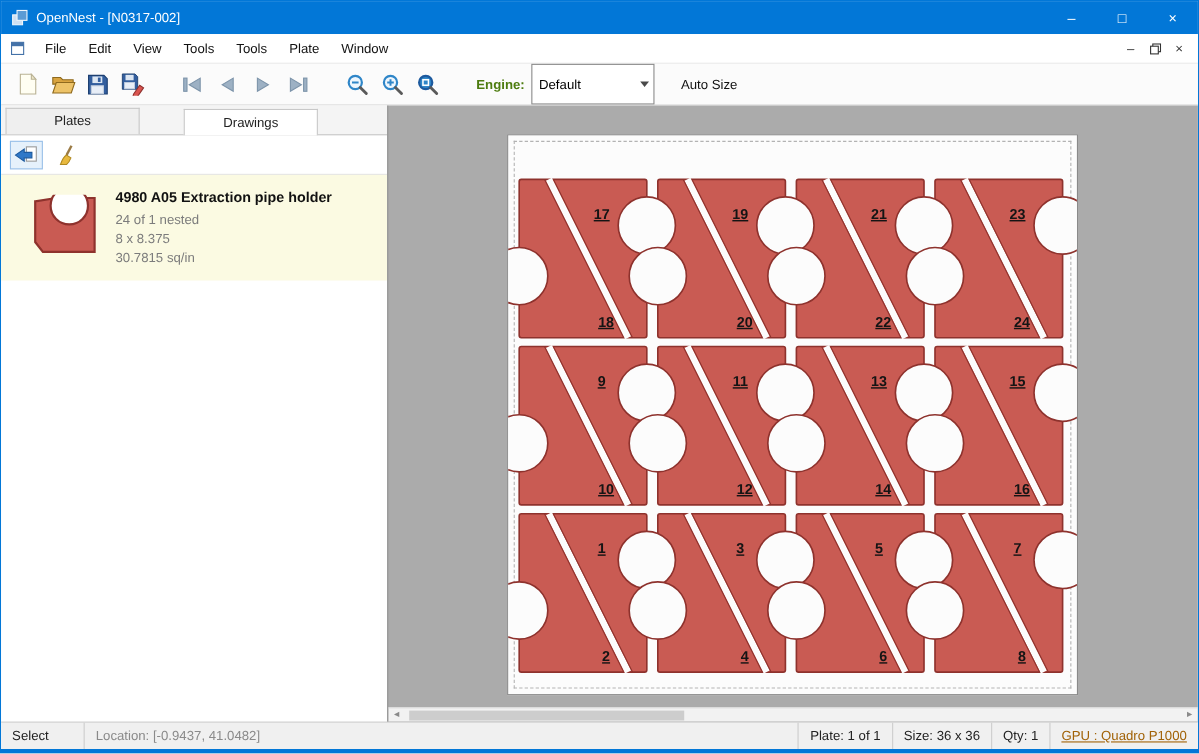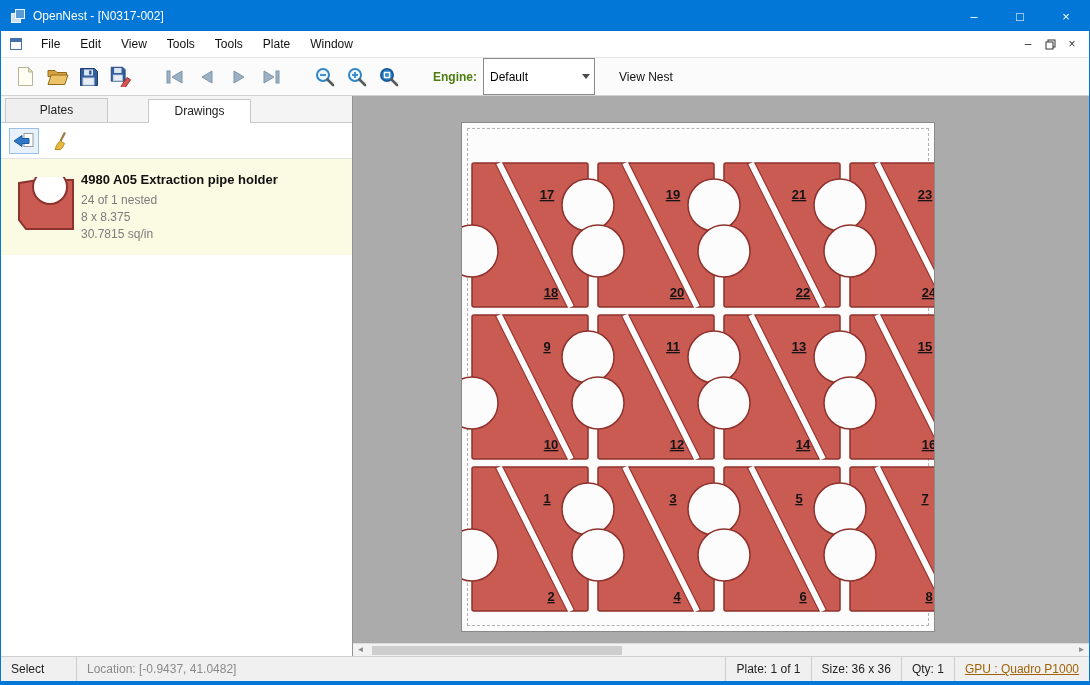--- a/index.html
+++ b/index.html
@@ -30,33 +30,33 @@
   .combo-btn { width:17px; height:100%; display:flex; align-items:center; justify-content:center; }
   .combo-arrow { width:0; height:0; border-left:4px solid transparent; border-right:4px solid transparent; border-top:5px solid #4a4a4a; }
   .autonest { margin-left:16px; padding:5px 8px; color:#111; }
 
   
   .content { flex:1; display:flex; min-height:0; }
 
   
   .sidebar { width:351px; flex:none; background:#fff; display:flex; flex-direction:column; }
   .tabs { display:flex; align-items:flex-end; background:#f4f4f4; border-bottom:1px solid #c8c8c8; padding:4px 0 0 2px; height:27px; flex:none; }
-  .tab { padding:4px 0 5px 0; width:103px; text-align:center; font-size:12px; background:#efefef; border:1px solid #c8c8c8; border-bottom:none; margin-left:2px; color:#222; }
+  .tab { padding:4px 0 5px 0; width:122px; text-align:center; font-size:12px; background:#efefef; border:1px solid #c8c8c8; border-bottom:none; margin-left:2px; color:#222; }
   .tab.active { background:#fff; position:relative; top:1px;margin-left:40px; }
   .panel-toolbar { height:36px; display:flex; align-items:center; gap:8px; padding-left:8px; border-bottom:1px solid #e3e3e3; flex:none; }
   .pt-btn { width:30px; height:26px; display:flex; align-items:center; justify-content:center; border:1px solid transparent; }
   .pt-btn.active { background:#e6f1fb; border-color:#9ac0e8; }
-  .drawing-item { background:#fbfae2; display:flex; gap:5px; padding:12px 8px 12px 15px; cursor:default; }
+  .drawing-item { background:#fbfae2; display:flex; gap:16px; padding:12px 8px 12px 28px; cursor:default; }
   .thumb { flex:none; align-self:center; }
   .drawing-info { font-size:12px; color:#7c7c7c; line-height:17px; }
   .drawing-title { font-size:13px; font-weight:bold; color:#111; margin-bottom:4px; }
 
   
   .canvas { flex:1; position:relative; background:#ababab; border-left:1px solid #939393; overflow:hidden; }
-  .plate { position:absolute; left:108px; top:26px; width:474px; height:510px; background:#fcfcfc; border:1px solid #8a8a8a; overflow:hidden;text-align:center; }
+  .plate { position:absolute; left:108px; top:26px; width:519px; height:510px; background:#fcfcfc; border:1px solid #8a8a8a; overflow:hidden;text-align:center; }
   .plate-dashed { position:absolute; left:5px; top:5px; right:5px; bottom:5px; border:1px dashed #b3b3b3; pointer-events:none; }
   .plate-parts { position:absolute; left:5px; top:36px; }
   .hscroll { position:absolute; left:0; right:0; bottom:0; height:13px; background:#f2f2f2; border-top:1px solid #dcdcdc; display:flex; align-items:center; }
   .hs-arrow { width:15px; text-align:center; font-size:8px; color:#8a8a8a; line-height:12px; }
   .hs-track { flex:1; position:relative; height:100%; }
   .hs-thumb { position:absolute; left:4px; top:2px; width:250px; height:9px; background:#cdcdcd; }
 
   
   .statusbar { height:25px; background:#f0f0f0; border-top:1px solid #d0d0d0; display:flex; align-items:stretch; font-size:12px; color:#222; flex:none; }
   .sb-cell { display:flex; align-items:center; padding:0 10px; }
@@ -195,21 +195,21 @@
       </div>
     </div>
 
     <span class="tb-label">Engine:</span>
     <div class="combo">
       <span class="combo-text">Default</span>
       <span class="combo-btn">
           <span class="combo-arrow"></span>
         </span>
     </div>
-    <span class="autonest">View Nest</span>
+    <span class="autonest">Auto Size</span>
   </div>
 
   <div class="content">
 
     <aside class="sidebar">
       <div class="tabs">
         <div class="tab">Plates</div>
         <div class="tab active">Drawings</div>
       </div>
       <div class="panel-toolbar">

